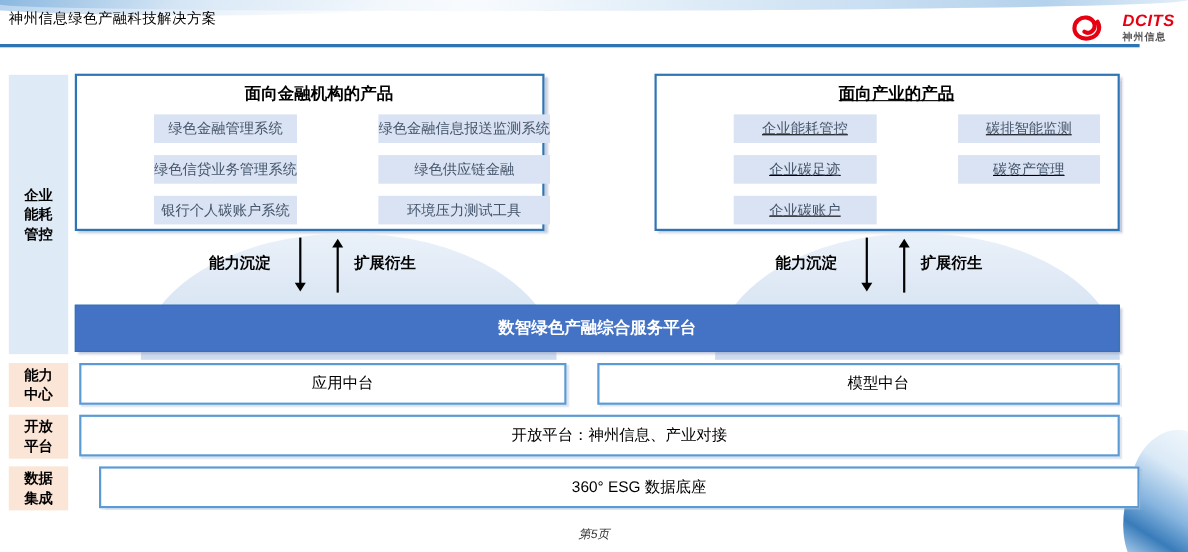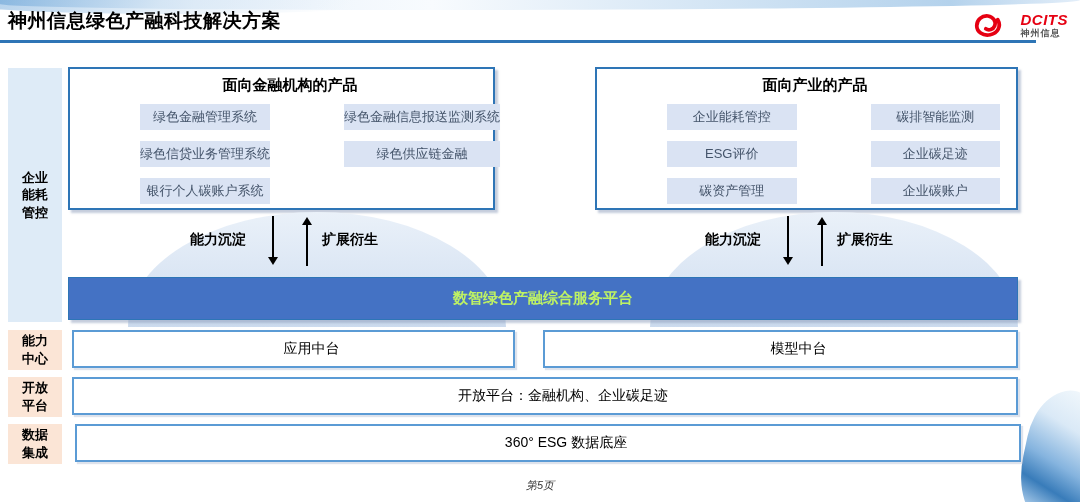--- a/index.html
+++ b/index.html
@@ -22,40 +22,40 @@
     color:#000;
   }
   
   .wave1{position:absolute;top:0;left:0;width:1080px;height:10px;
     background:linear-gradient(90deg,#9cc3e5 0%,#e8f1fa 18%,#f8fbfe 40%,#d5e6f5 65%,#b4d2ec 88%,#e3eef9 100%);
     border-radius:0 0 60% 40%/0 0 10px 6px;}
   .wave2{position:absolute;top:-6px;left:-30px;width:420px;height:20px;
     background:linear-gradient(100deg,#6ea6d8 0%,#cfe2f3 45%,rgba(255,255,255,0) 90%);
     transform:skewX(-35deg);opacity:.55;border-radius:0 0 100% 100%;}
   
-  .page-title{position:absolute;top:8px;left:8px;font-size:19px;font-weight:bold;letter-spacing:.5px;}
+  .page-title{position:absolute;top:8px;left:8px;font-size:13px;font-weight:normal;letter-spacing:.5px;}
   .title-rule{position:absolute;top:40px;left:0;width:1036px;height:3px;background:var(--border-blue);}
   .logo{position:absolute;top:10px;right:12px;display:flex;align-items:center;gap:18px;}
   .logo svg{display:block;}
   .logo-texts{display:flex;flex-direction:column;line-height:1;}
   .logo-brand{color:var(--logo-red);font-weight:bold;font-style:italic;font-size:15px;letter-spacing:.5px;}
   .logo-sub{color:#555;font-size:9px;font-weight:bold;margin-top:2px;letter-spacing:1px;}
   
   .side-band{position:absolute;left:8px;width:54px;display:flex;align-items:center;justify-content:center;}
   .side-band .v-label{width:2.05em;font-size:13px;font-weight:bold;line-height:1.35;word-break:break-all;text-align:center;}
   .band-family{top:68px;height:254px;background:var(--sidebar-blue);}
   .band-capability{top:330px;height:40px;background:var(--sidebar-peach);}
   .band-open{top:377px;height:40px;background:var(--sidebar-peach);}
   .band-data{top:424px;height:40px;background:var(--sidebar-peach);}
   
   .product-box{position:absolute;top:67px;height:143px;background:#fff;
     border:2px solid var(--border-blue);box-shadow:3px 3px 2px rgba(140,155,185,.5);
     display:flex;flex-direction:column;}
   .product-box.left{left:68px;width:427px;}
-  .product-box.right{left:595px;width:423px;}
+  .product-box.right{left:595px;width:423px;text-decoration:underline;}
   .product-title{text-align:center;font-size:15px;font-weight:bold;padding-top:7px;padding-left:17px;}
   .product-grid{display:grid;grid-template-columns:1fr 1fr;column-gap:30px;row-gap:11px;
     padding:9px 16px 12px 26px;flex:1;}
   .product-item{background:var(--item-fill);color:var(--item-text);font-size:13px;
     display:flex;align-items:center;justify-content:center;height:26px;white-space:nowrap;margin-left:44px;}
   
   .dome{position:absolute;top:212px;height:115px;z-index:0;
     background:linear-gradient(180deg,#eaf1f9 0%,#dbe6f4 55%,#ccdbee 100%);
     border-radius:50% 50% 0 0/100% 100% 0 0;}
   .dome.left{left:128px;width:378px;}
@@ -69,29 +69,29 @@
   .arrow.down{margin:0 32px 0 26px;top:-3px;}
   .arrow.down::after{content:"";position:absolute;bottom:-7px;left:-4.5px;
     border-left:5.5px solid transparent;border-right:5.5px solid transparent;border-top:8px solid #000;}
   .arrow.up{margin-right:14px;top:5px;}
   .arrow.up::before{content:"";position:absolute;top:-7px;left:-4.5px;
     border-left:5.5px solid transparent;border-right:5.5px solid transparent;border-bottom:8px solid #000;}
   
   .platform-bar{position:absolute;left:68px;top:277px;width:950px;height:43px;
     background:var(--accent-blue);border:1px solid var(--border-blue);z-index:3;
     display:flex;align-items:center;justify-content:center;
-    color:#bef264;font-size:15px;font-weight:bold;box-shadow:3px 3px 2px rgba(140,155,185,.5);}
+    color:#ffffff;font-size:15px;font-weight:bold;box-shadow:3px 3px 2px rgba(140,155,185,.5);}
   
   .row-box{position:absolute;height:38px;background:#fff;border:2px solid var(--row-border-blue);
     display:flex;align-items:center;justify-content:center;font-size:14px;
     box-shadow:2px 2px 1px rgba(160,175,200,.35);padding-left:36px;}
   .box-app{left:72px;top:330px;width:443px;}
   .box-model{left:543px;top:330px;width:475px;}
   .box-open{left:72px;top:377px;width:946px;}
-  .box-data{left:75px;top:424px;width:946px;}
+  .box-data{left:90px;top:424px;width:946px;}
   
   .page-number{position:absolute;top:478px;left:0;width:1080px;text-align:center;
     font-size:11px;font-style:italic;color:#333;}
   
   .corner-deco{position:absolute;right:-14px;bottom:-22px;width:70px;height:135px;
     background:linear-gradient(200deg,#f5fafd 0%,#d8e8f6 30%,#7fb0dd 55%,#2e75b6 72%,#9dc3e6 88%,#e3eef8 100%);
     transform:rotate(12deg);border-radius:55% 45% 10% 50%/40% 60% 10% 45%;opacity:.95;}
 </style>
 </head>
 <body>
@@ -130,29 +130,29 @@
 </div>
 
 <div class="product-box left">
   <div class="product-title">面向金融机构的产品</div>
   <div class="product-grid">
     <div class="product-item">绿色金融管理系统</div>
     <div class="product-item">绿色金融信息报送监测系统</div>
     <div class="product-item">绿色信贷业务管理系统</div>
     <div class="product-item">绿色供应链金融</div>
     <div class="product-item">银行个人碳账户系统</div>
+    <div class="product-item">环境压力测试工具</div>
   </div>
 </div>
 
 <div class="product-box right">
   <div class="product-title">面向产业的产品</div>
   <div class="product-grid">
     <div class="product-item">企业能耗管控</div>
     <div class="product-item">碳排智能监测</div>
-    <div class="product-item">ESG评价</div>
     <div class="product-item">企业碳足迹</div>
     <div class="product-item">碳资产管理</div>
     <div class="product-item">企业碳账户</div>
   </div>
 </div>
 
 <div class="dome left"></div>
 <div class="dome right"></div>
 
 <div class="arrow-group left">
@@ -165,16 +165,16 @@
   <span class="arrow-label">能力沉淀</span>
   <div class="arrow down"></div>
   <div class="arrow up"></div>
   <span class="arrow-label">扩展衍生</span>
 </div>
 
 <div class="platform-bar">数智绿色产融综合服务平台</div>
 
 <div class="row-box box-app">应用中台</div>
 <div class="row-box box-model">模型中台</div>
-<div class="row-box box-open">开放平台：金融机构、企业碳足迹</div>
+<div class="row-box box-open">开放平台：神州信息、产业对接</div>
 <div class="row-box box-data">360° ESG 数据底座</div>
 
 <div class="page-number">第5页</div>
 
 </body></html>

